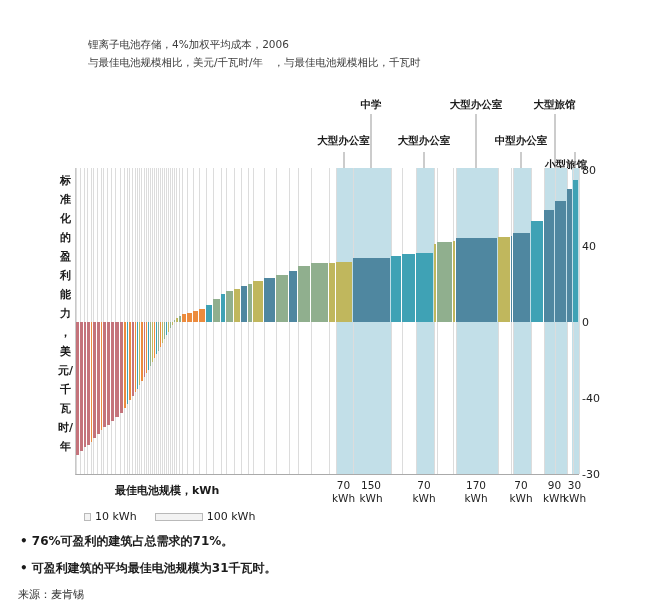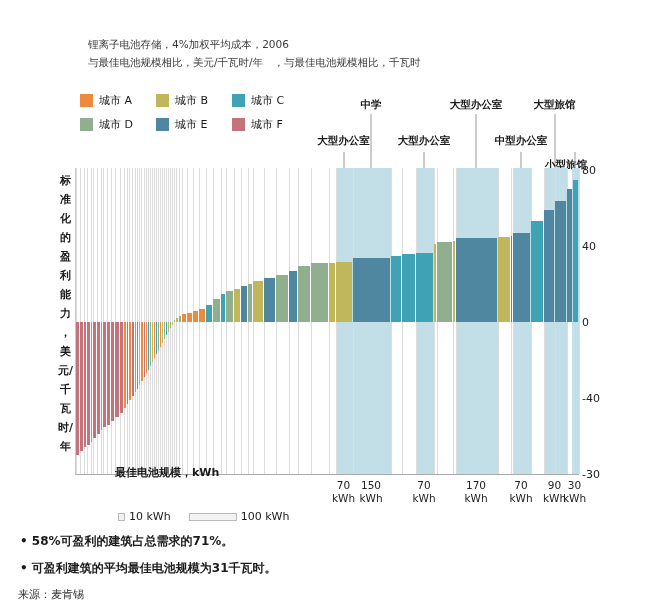--- a/index.html
+++ b/index.html
@@ -29,64 +29,38 @@
   .bar{position:absolute;}
   .yticks{position:absolute;left:582px;top:168px;width:40px;height:306px;}
   .ytick{position:absolute;left:0;transform:translateY(-50%);font-size:11px;color:#222;}
   
   .ylab{position:absolute;left:57px;top:171px;width:17px;}
   .ylab div{height:19px;line-height:19px;font-size:11px;font-weight:bold;text-align:center;}
   
   .xlabels{position:absolute;left:75px;top:479px;width:520px;height:30px;text-decoration:underline;}
   .kwh{position:absolute;transform:translateX(-50%);text-align:center;font-size:10.5px;
        color:#222;line-height:13px;white-space:nowrap;}
-  .xtitle{position:absolute;left:115px;top:465px;font-size:11px;font-weight:bold;}
-  .size-legend{position:absolute;left:84px;top:510px;display:flex;align-items:center;margin-left:34px;}
+  .xtitle{position:absolute;left:115px;top:483px;font-size:11px;font-weight:bold;}
+  .size-legend{position:absolute;left:84px;top:510px;display:flex;align-items:center;}
   .sl-item{display:flex;align-items:center;margin-right:18px;}
   .sl-box{height:6px;border:1px solid #b9b9b9;background:#f3f3f3;margin-right:4px;}
   .sl-label{font-size:11px;}
   
   .bullet{position:absolute;left:20px;font-size:12px;font-weight:bold;}
   .bullet:before{content:"• ";}
   .b1{top:533px}.b2{top:560px}
   .source{position:absolute;left:18px;top:587px;font-size:11px;color:#333;}
 </style>
 </head>
 <body>
 
 <div class="fig">
   <div class="sub sub1">锂离子电池存储，4%加权平均成本，2006</div>
   <div class="sub sub2">与最佳电池规模相比，美元/千瓦时/年　，与最佳电池规模相比，千瓦时</div>
 
-  <div class="legend">
-      <div class="lg-item">
-        <div class="sw" style="background: rgb(236, 139, 61);"></div>
-        <div class="lg-label">城市 A</div>
-      </div>
-      <div class="lg-item">
-        <div class="sw" style="background: rgb(192, 183, 93);"></div>
-        <div class="lg-label">城市 B</div>
-      </div>
-      <div class="lg-item">
-        <div class="sw" style="background: rgb(63, 162, 181);"></div>
-        <div class="lg-label">城市 C</div>
-      </div>
-      <div class="lg-item">
-        <div class="sw" style="background: rgb(144, 175, 142);"></div>
-        <div class="lg-label">城市 D</div>
-      </div>
-      <div class="lg-item">
-        <div class="sw" style="background: rgb(79, 135, 160);"></div>
-        <div class="lg-label">城市 E</div>
-      </div>
-      <div class="lg-item">
-        <div class="sw" style="background: rgb(196, 115, 123);"></div>
-        <div class="lg-label">城市 F</div>
-      </div>
-    </div>
 
   <div class="ann">
       <div class="ann-bot" style="left: 268.5px;">大型办公室</div>
       <div class="leader" style="left: 268.5px; top: 56px; height: 16px;"></div>
       <div class="ann-top" style="left: 296px;">中学</div>
       <div class="leader" style="left: 296px; top: 18px; height: 54px;"></div>
       <div class="ann-bot" style="left: 349px;">大型办公室</div>
       <div class="leader" style="left: 349px; top: 56px; height: 16px;"></div>
       <div class="ann-top" style="left: 401px;">大型办公室</div>
       <div class="leader" style="left: 401px; top: 18px; height: 54px;"></div>
@@ -319,16 +293,16 @@
       <div class="sl-item">
         <div class="sl-box" style="width: 5px;"></div>
         <div class="sl-label">10 kWh</div>
       </div>
       <div class="sl-item">
         <div class="sl-box" style="width: 46px;"></div>
         <div class="sl-label">100 kWh</div>
       </div>
     </div>
 
-  <div class="bullet b1">58%可盈利的建筑占总需求的71%。</div>
+  <div class="bullet b1">76%可盈利的建筑占总需求的71%。</div>
   <div class="bullet b2">可盈利建筑的平均最佳电池规模为31千瓦时。</div>
   <div class="source">来源：麦肯锡</div>
 </div>
 
 </body></html>

